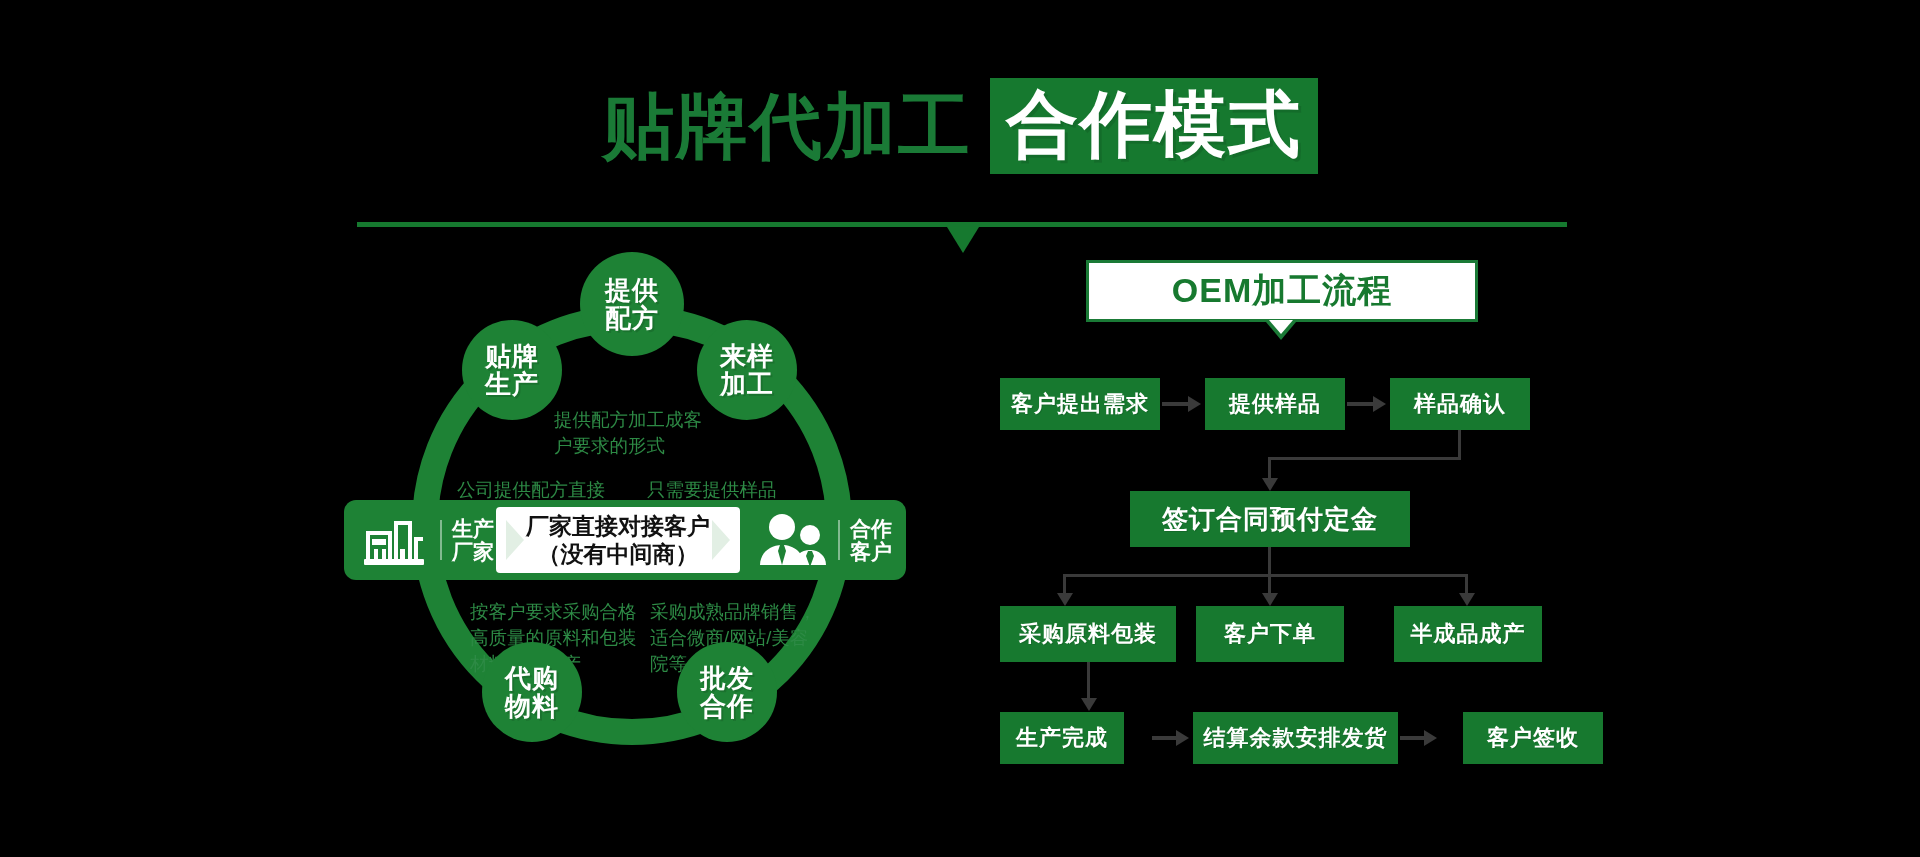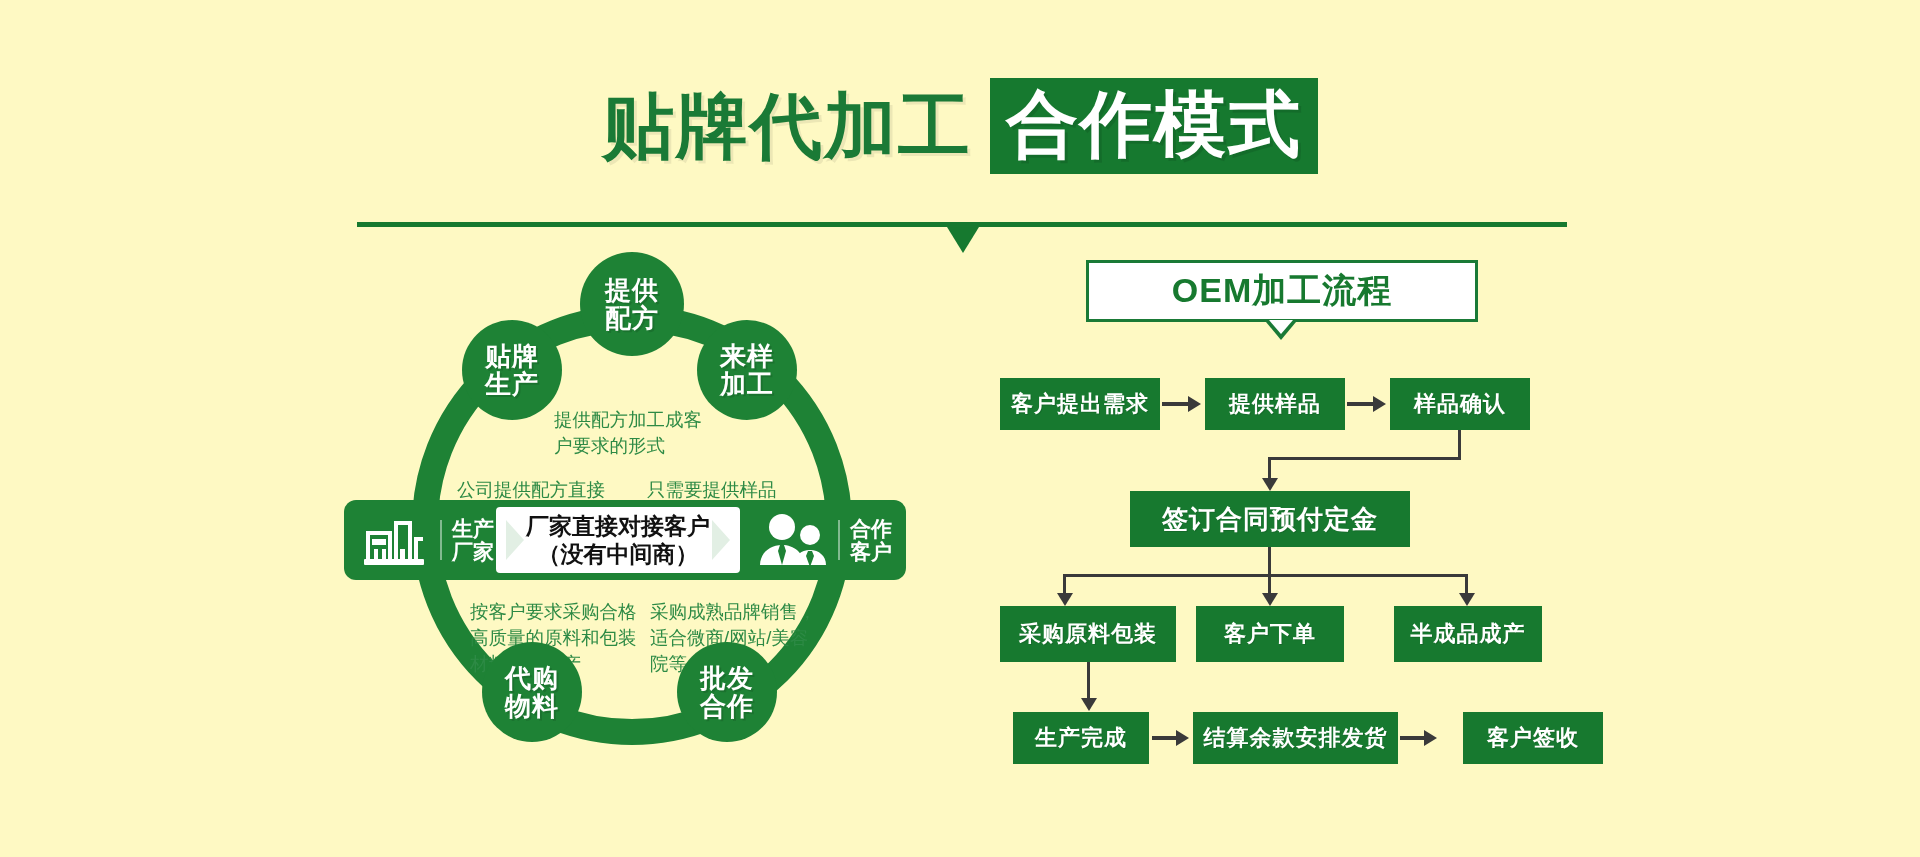--- a/index.html
+++ b/index.html
@@ -2,21 +2,21 @@
 <html><head>
 <meta charset="utf-8">
 <style>
   * { box-sizing: border-box; margin: 0; padding: 0; }
   html, body {
     width: 1920px; height: 857px;
     background: #ffffff;
     font-family: "Liberation Sans", "DejaVu Sans", sans-serif;
     overflow: hidden;
   }
-  #page { position: relative; width: 1920px; height: 857px; background:#fef9c3; }
+  #page { position: relative; width: 1920px; height: 857px; background:#000000; }
 
   
   .title-wrap{
     position:absolute; left:0; top:78px; width:1920px;
     display:flex; align-items:center; justify-content:center; gap:18px;
   }
   .title-plain{
     font-size:72px; font-weight:bold; color:#1a7a36; letter-spacing:2px;
     line-height:1; white-space:nowrap;
     text-shadow: 3px 3px 0 rgba(0,0,0,0.07);
@@ -269,21 +269,21 @@
     <div class="arr-d" style="left:262px;top:333px"></div>
     <div class="arr-d" style="left:459px;top:333px"></div>
 
     <div class="fbox" style="left:196px;top:346px;width:148px;height:56px">客户下单</div>
     <div class="fbox" style="left:0px;top:346px;width:176px;height:56px">采购原料包装</div>
     <div class="fbox" style="left:394px;top:346px;width:148px;height:56px">半成品成产</div>
 
     <div class="line" style="left:87px;top:402px;width:3px;height:40px"></div>
     <div class="arr-d" style="left:81px;top:438px"></div>
 
-    <div class="fbox" style="left:13px;top:452px;width:136px;height:52px">生产完成</div>
+    <div class="fbox" style="left:0px;top:452px;width:124px;height:52px">生产完成</div>
     <div class="line" style="left:152px;top:476px;width:26px;height:4px"></div>
     <div class="arr-r" style="left:176px;top:470px"></div>
 
     <div class="fbox" style="left:193px;top:452px;width:205px;height:52px">结算余款安排发货</div>
     <div class="line" style="left:400px;top:476px;width:26px;height:4px"></div>
     <div class="arr-r" style="left:424px;top:470px"></div>
 
     <div class="fbox" style="left:463px;top:452px;width:140px;height:52px">客户签收</div>
   </div>
 

